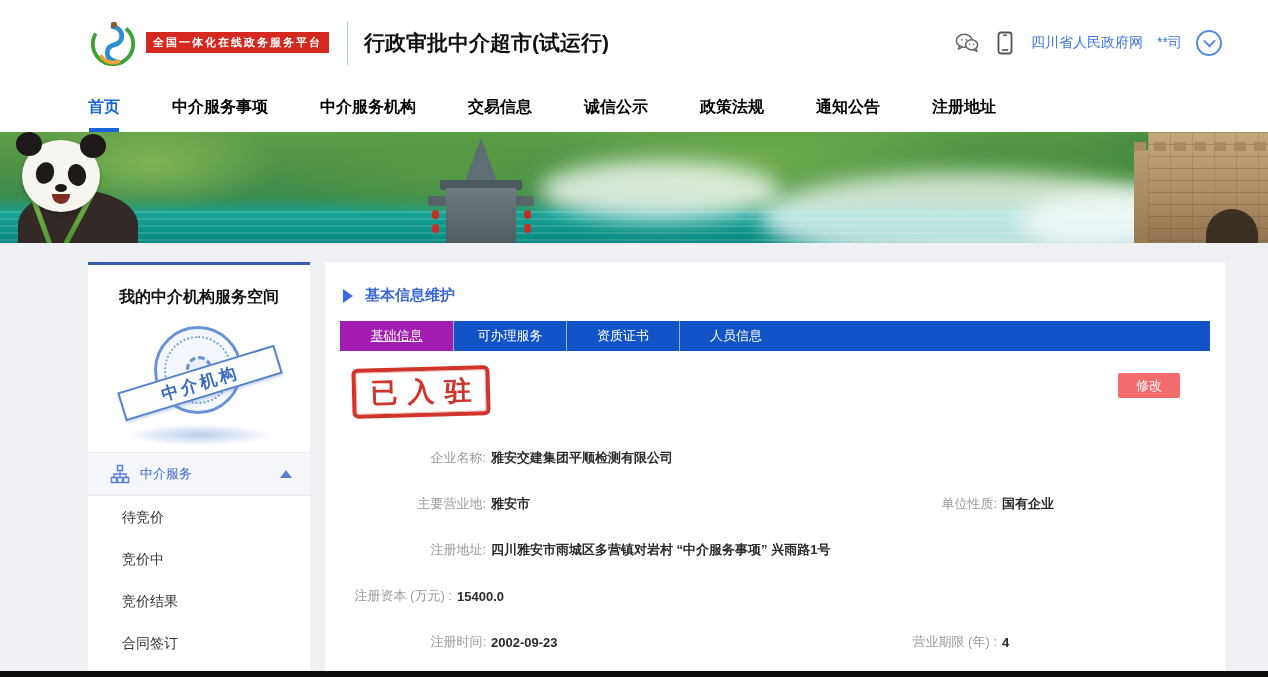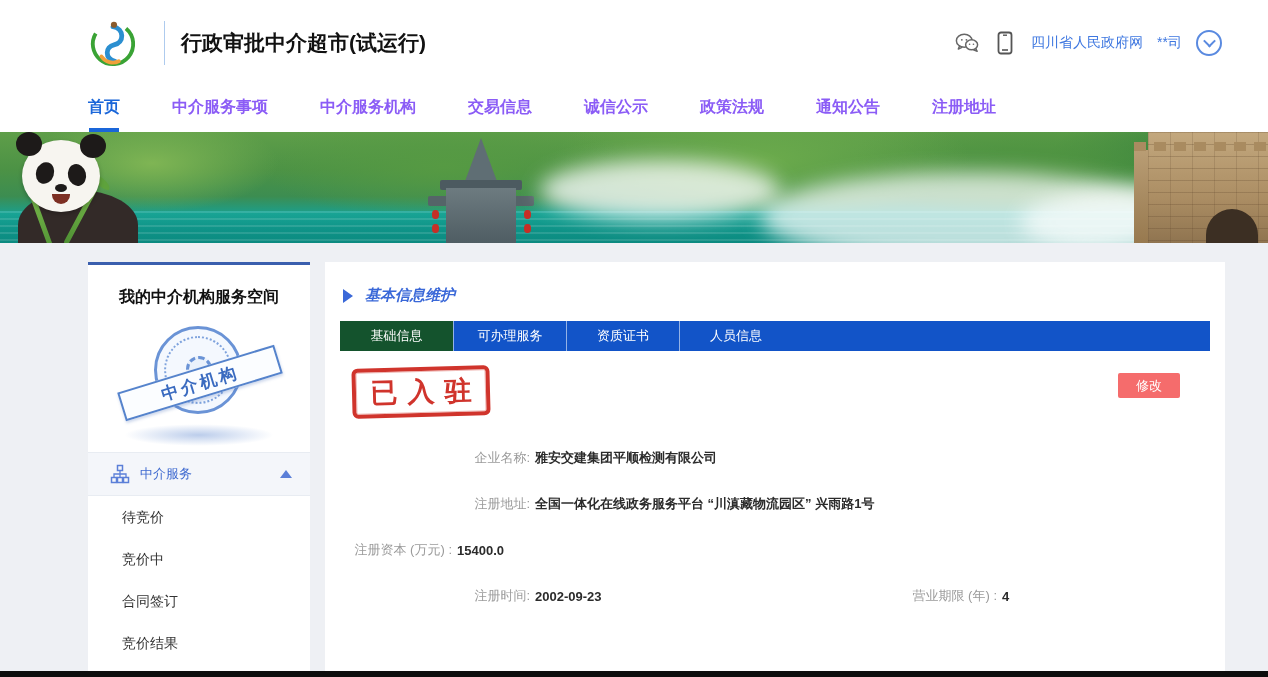--- a/index.html
+++ b/index.html
@@ -18,21 +18,21 @@
   .page-title { font-size:21px; font-weight:bold; color:#111; }
   .header-right { margin-left:auto; display:flex; align-items:center; gap:14px; }
   .hicon { width:24px; height:24px; display:flex; align-items:center; justify-content:center; cursor:pointer; }
   .gov-link { color:#3e77e0; font-size:14px; text-decoration:none; cursor:pointer; }
   .username { color:#3e77e0; font-size:14px; cursor:pointer; }
   .chev-circle { width:26px; height:26px; border:2px solid #5a8ae0; border-radius:50%; display:flex; align-items:center; justify-content:center; cursor:pointer; }
   .chev-down { width:9px; height:9px; border-right:2px solid #5a8ae0; border-bottom:2px solid #5a8ae0; transform:rotate(45deg) translate(-1px,-1px); }
 
   
   .nav { height:47px; background:#fff; display:flex; align-items:center; padding:0 88px; gap:52px; }
-  .nav-item { font-size:16px; font-weight:bold; color:#8b5cf6; cursor:pointer; position:relative; padding-bottom:2px; }
+  .nav-item { font-size:16px; font-weight:bold; color:#000000; cursor:pointer; position:relative; padding-bottom:2px; }
   .nav-item.active { color:#1a66d9; }
   .nav-item.active::after { content:""; position:absolute; left:50%; transform:translateX(-50%); bottom:-12px; width:30px; height:4px; background:#1a66d9; }
 
   
   .banner { position:relative; height:111px; overflow:hidden;
     background:
       radial-gradient(ellipse 180px 70px at 12% 28%, #7fb554 0%, rgba(127,181,84,0) 70%),
       radial-gradient(ellipse 260px 80px at 35% 30%, #569a43 0%, rgba(86,154,67,0) 70%),
       radial-gradient(ellipse 300px 90px at 60% 25%, #6cab4c 0%, rgba(108,171,76,0) 70%),
       radial-gradient(ellipse 280px 80px at 82% 30%, #4e9340 0%, rgba(78,147,64,0) 70%),
@@ -98,52 +98,53 @@
   .sb-menu-head { display:flex; align-items:center; height:44px; background:#f4f6fa; border-top:1px solid #e8ecf2; border-bottom:1px solid #e8ecf2; padding:0 18px 0 22px; cursor:pointer; }
   .sb-menu-head .sm-label { color:#3f6ad0; font-size:13px; margin-left:10px; }
   .tri-up { margin-left:auto; width:0; height:0; border-left:6px solid transparent; border-right:6px solid transparent; border-bottom:8px solid #5b7fd8; }
   .sb-sub { }
   .sb-sub-item { height:42px; line-height:42px; padding-left:34px; font-size:14px; color:#333; cursor:pointer; }
 
   
   .main-card { flex:1; background:#fff; height:440px; position:relative; }
   .section-title { display:flex; align-items:center; padding:24px 15px 0 18px; }
   .tri-right { width:0; height:0; border-top:7px solid transparent; border-bottom:7px solid transparent; border-left:10px solid #3a68d8; }
-  .st-text { color:#3a68d8; font-size:15px; font-weight:bold; margin-left:12px;font-style:italic; }
+  .st-text { color:#3a68d8; font-size:15px; font-weight:bold; margin-left:12px; }
   .tab-bar { display:flex; background:#1254c8; height:30px; margin:16px 15px 0 15px; }
   .tab { min-width:113px; display:flex; align-items:center; justify-content:center; color:#fff; font-size:13px; cursor:pointer; border-left:1px solid rgba(255,255,255,.55); }
   .tab:first-child { border-left:none; }
-  .tab.active { background:#14532d; }
+  .tab.active { background:#a21caf;text-decoration:underline; }
   .stamp-row { position:relative; height:84px; margin:0 15px; }
   .entry-stamp { position:absolute; left:12px; top:16px; width:138px; height:50px; border:4px solid #d0342c; border-radius:6px; color:#d0342c; font-size:27px; font-weight:bold; letter-spacing:10px; display:flex; align-items:center; justify-content:center; padding-left:10px; transform:rotate(-1.5deg); box-shadow:inset 0 0 0 1px rgba(208,52,44,.35); }
   .modify-btn { position:absolute; right:30px; top:22px; width:62px; height:25px; background:#f56c6c; color:#fff; font-size:13px; border:none; border-radius:2px; cursor:pointer; }
   .fields { }
   .frow { display:flex; height:46px; align-items:center; }
   .fcell { display:flex; align-items:center; }
   .fcell.left { flex:0 0 545px; }
-  .flabel { width:210px; text-align:right; color:#9a9a9a; font-size:13px; padding-right:5px; white-space:nowrap; }
+  .flabel { width:166px; text-align:right; color:#9a9a9a; font-size:13px; padding-right:5px; white-space:nowrap; }
   .flabel.r { width:132px; }
   .fvalue { color:#2b2b2b; font-size:13px; font-weight:bold; }
 
   .bottom-bar { position:absolute; left:0; bottom:0; width:100%; height:6px; background:#0d0d0d; }
 </style>
 </head>
 <body>
 
 <div class="page">
 
   <div class="header">
     <div class="logo-wrap">
       <svg class="logo-svg" viewBox="0 0 52 52">
         <circle cx="26" cy="27" r="21" fill="none" stroke="#3aa335" stroke-width="4" stroke-dasharray="95 37" transform="rotate(-50 26 27)"></circle>
         <path d="M26 9 C38 11 38 26 27 28 C18 30 17 42 28 45" fill="none" stroke="#2b8fd0" stroke-width="5" stroke-linecap="round"></path>
         <circle cx="27" cy="7" r="3.2" fill="#8a5a2b"></circle>
         <path d="M14 40 C18 46 26 48 32 45" fill="none" stroke="#f0a03a" stroke-width="4" stroke-linecap="round"></path>
       </svg>
       <div class="brand-block">
+        <span class="brand-badge">全国一体化在线政务服务平台</span>
       </div>
     </div>
     <div class="v-divider"></div>
     <div class="page-title">行政审批中介超市(试运行)</div>
     <div class="header-right">
       <span class="hicon">
         <svg width="26" height="22" viewBox="0 0 26 22">
           <ellipse cx="10" cy="8.5" rx="8.5" ry="7" fill="none" stroke="#666" stroke-width="1.6"></ellipse>
           <path d="M5 14 L3.6 17.6 L8 15.4" fill="none" stroke="#666" stroke-width="1.6" stroke-linejoin="round"></path>
           <ellipse cx="18" cy="13" rx="6.5" ry="5.4" fill="#fff" stroke="#666" stroke-width="1.6"></ellipse>
@@ -233,22 +234,22 @@
           <rect x="7.5" y="13.5" width="5" height="5" fill="none" stroke="#5b7fd8" stroke-width="1.5"></rect>
           <rect x="13.5" y="13.5" width="5" height="5" fill="none" stroke="#5b7fd8" stroke-width="1.5"></rect>
           <path d="M10 6.5 V10 M4 13.5 V10 H16 V13.5 M10 10 V13.5" fill="none" stroke="#5b7fd8" stroke-width="1.3"></path>
         </svg>
         <span class="sm-label">中介服务</span>
         <span class="tri-up"></span>
       </div>
       <div class="sb-sub">
         <div class="sb-sub-item">待竞价</div>
         <div class="sb-sub-item">竞价中</div>
+        <div class="sb-sub-item">竞价结果</div>
         <div class="sb-sub-item">合同签订</div>
-        <div class="sb-sub-item">竞价结果</div>
         <div class="sb-sub-item">服务成果</div>
       </div>
     </div>
 
     <div class="main-card">
       <div class="section-title">
         <span class="tri-right"></span>
         <span class="st-text">基本信息维护</span>
       </div>
       <div class="tab-bar">
@@ -262,23 +263,33 @@
         <button class="modify-btn">修改</button>
       </div>
       <div class="fields">
         <div class="frow">
           <div class="fcell left">
             <span class="flabel">企业名称:</span>
             <span class="fvalue">雅安交建集团平顺检测有限公司</span>
           </div>
         </div>
         <div class="frow">
+          <div class="fcell left">
+            <span class="flabel">主要营业地:</span>
+            <span class="fvalue">雅安市</span>
+          </div>
+          <div class="fcell">
+            <span class="flabel r">单位性质:</span>
+            <span class="fvalue">国有企业</span>
+          </div>
+        </div>
+        <div class="frow">
           <div class="fcell left" style="flex-basis:auto;">
             <span class="flabel">注册地址:</span>
-            <span class="fvalue">全国一体化在线政务服务平台 “川滇藏物流园区” 兴雨路1号</span>
+            <span class="fvalue">四川雅安市雨城区多营镇对岩村 “中介服务事项” 兴雨路1号</span>
           </div>
         </div>
         <div class="frow">
           <div class="fcell">
             <span class="flabel r">注册资本 (万元) :</span>
             <span class="fvalue">15400.0</span>
           </div>
         </div>
         <div class="frow">
           <div class="fcell left">

